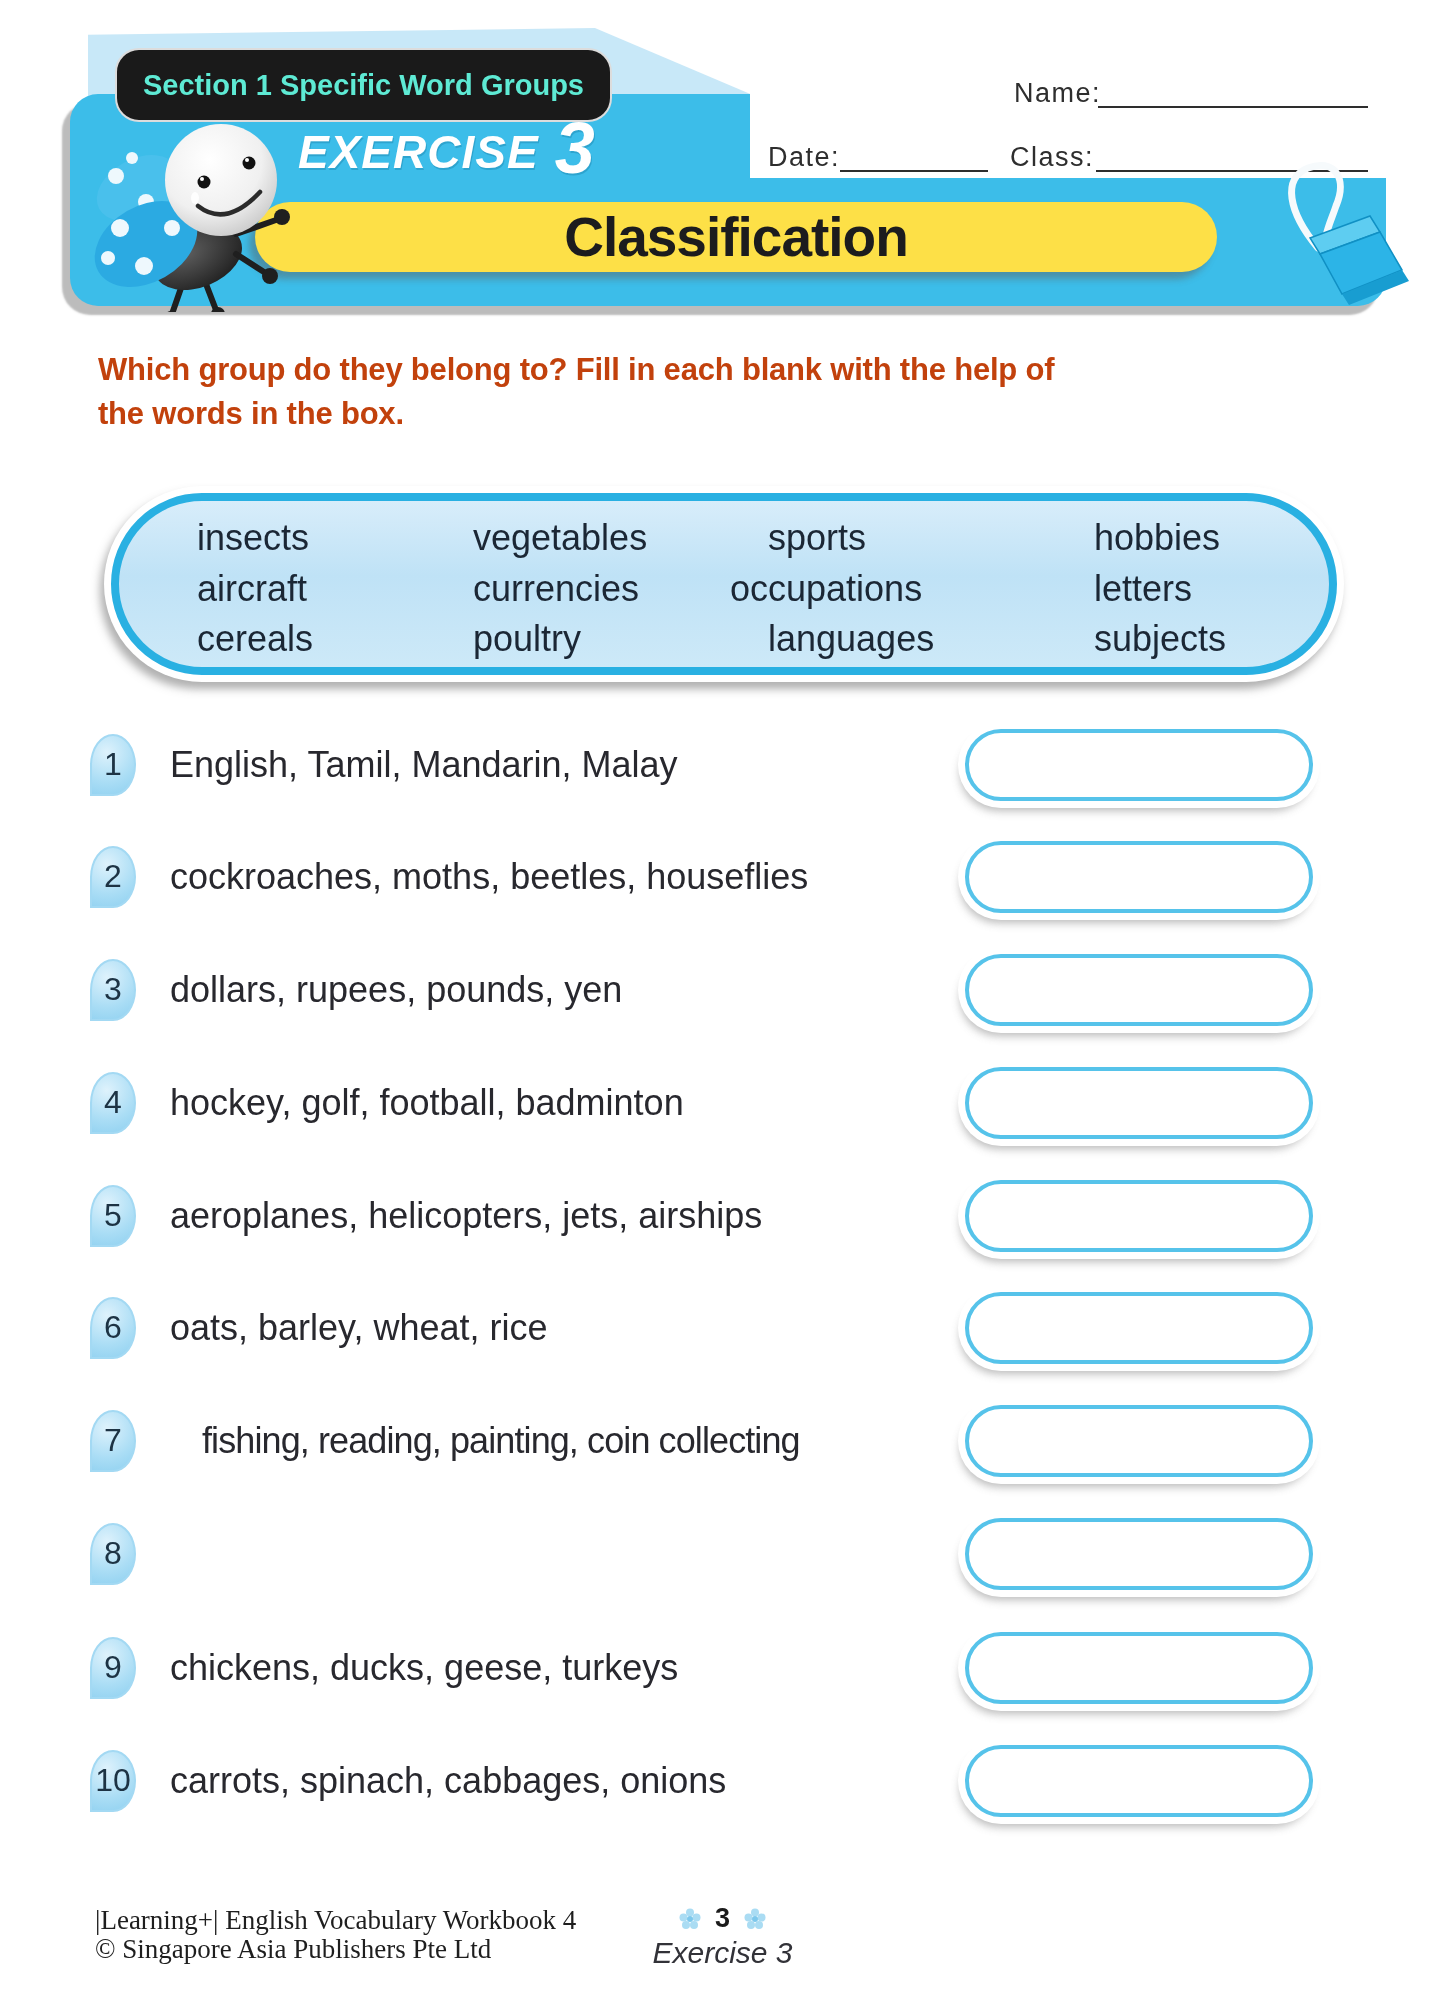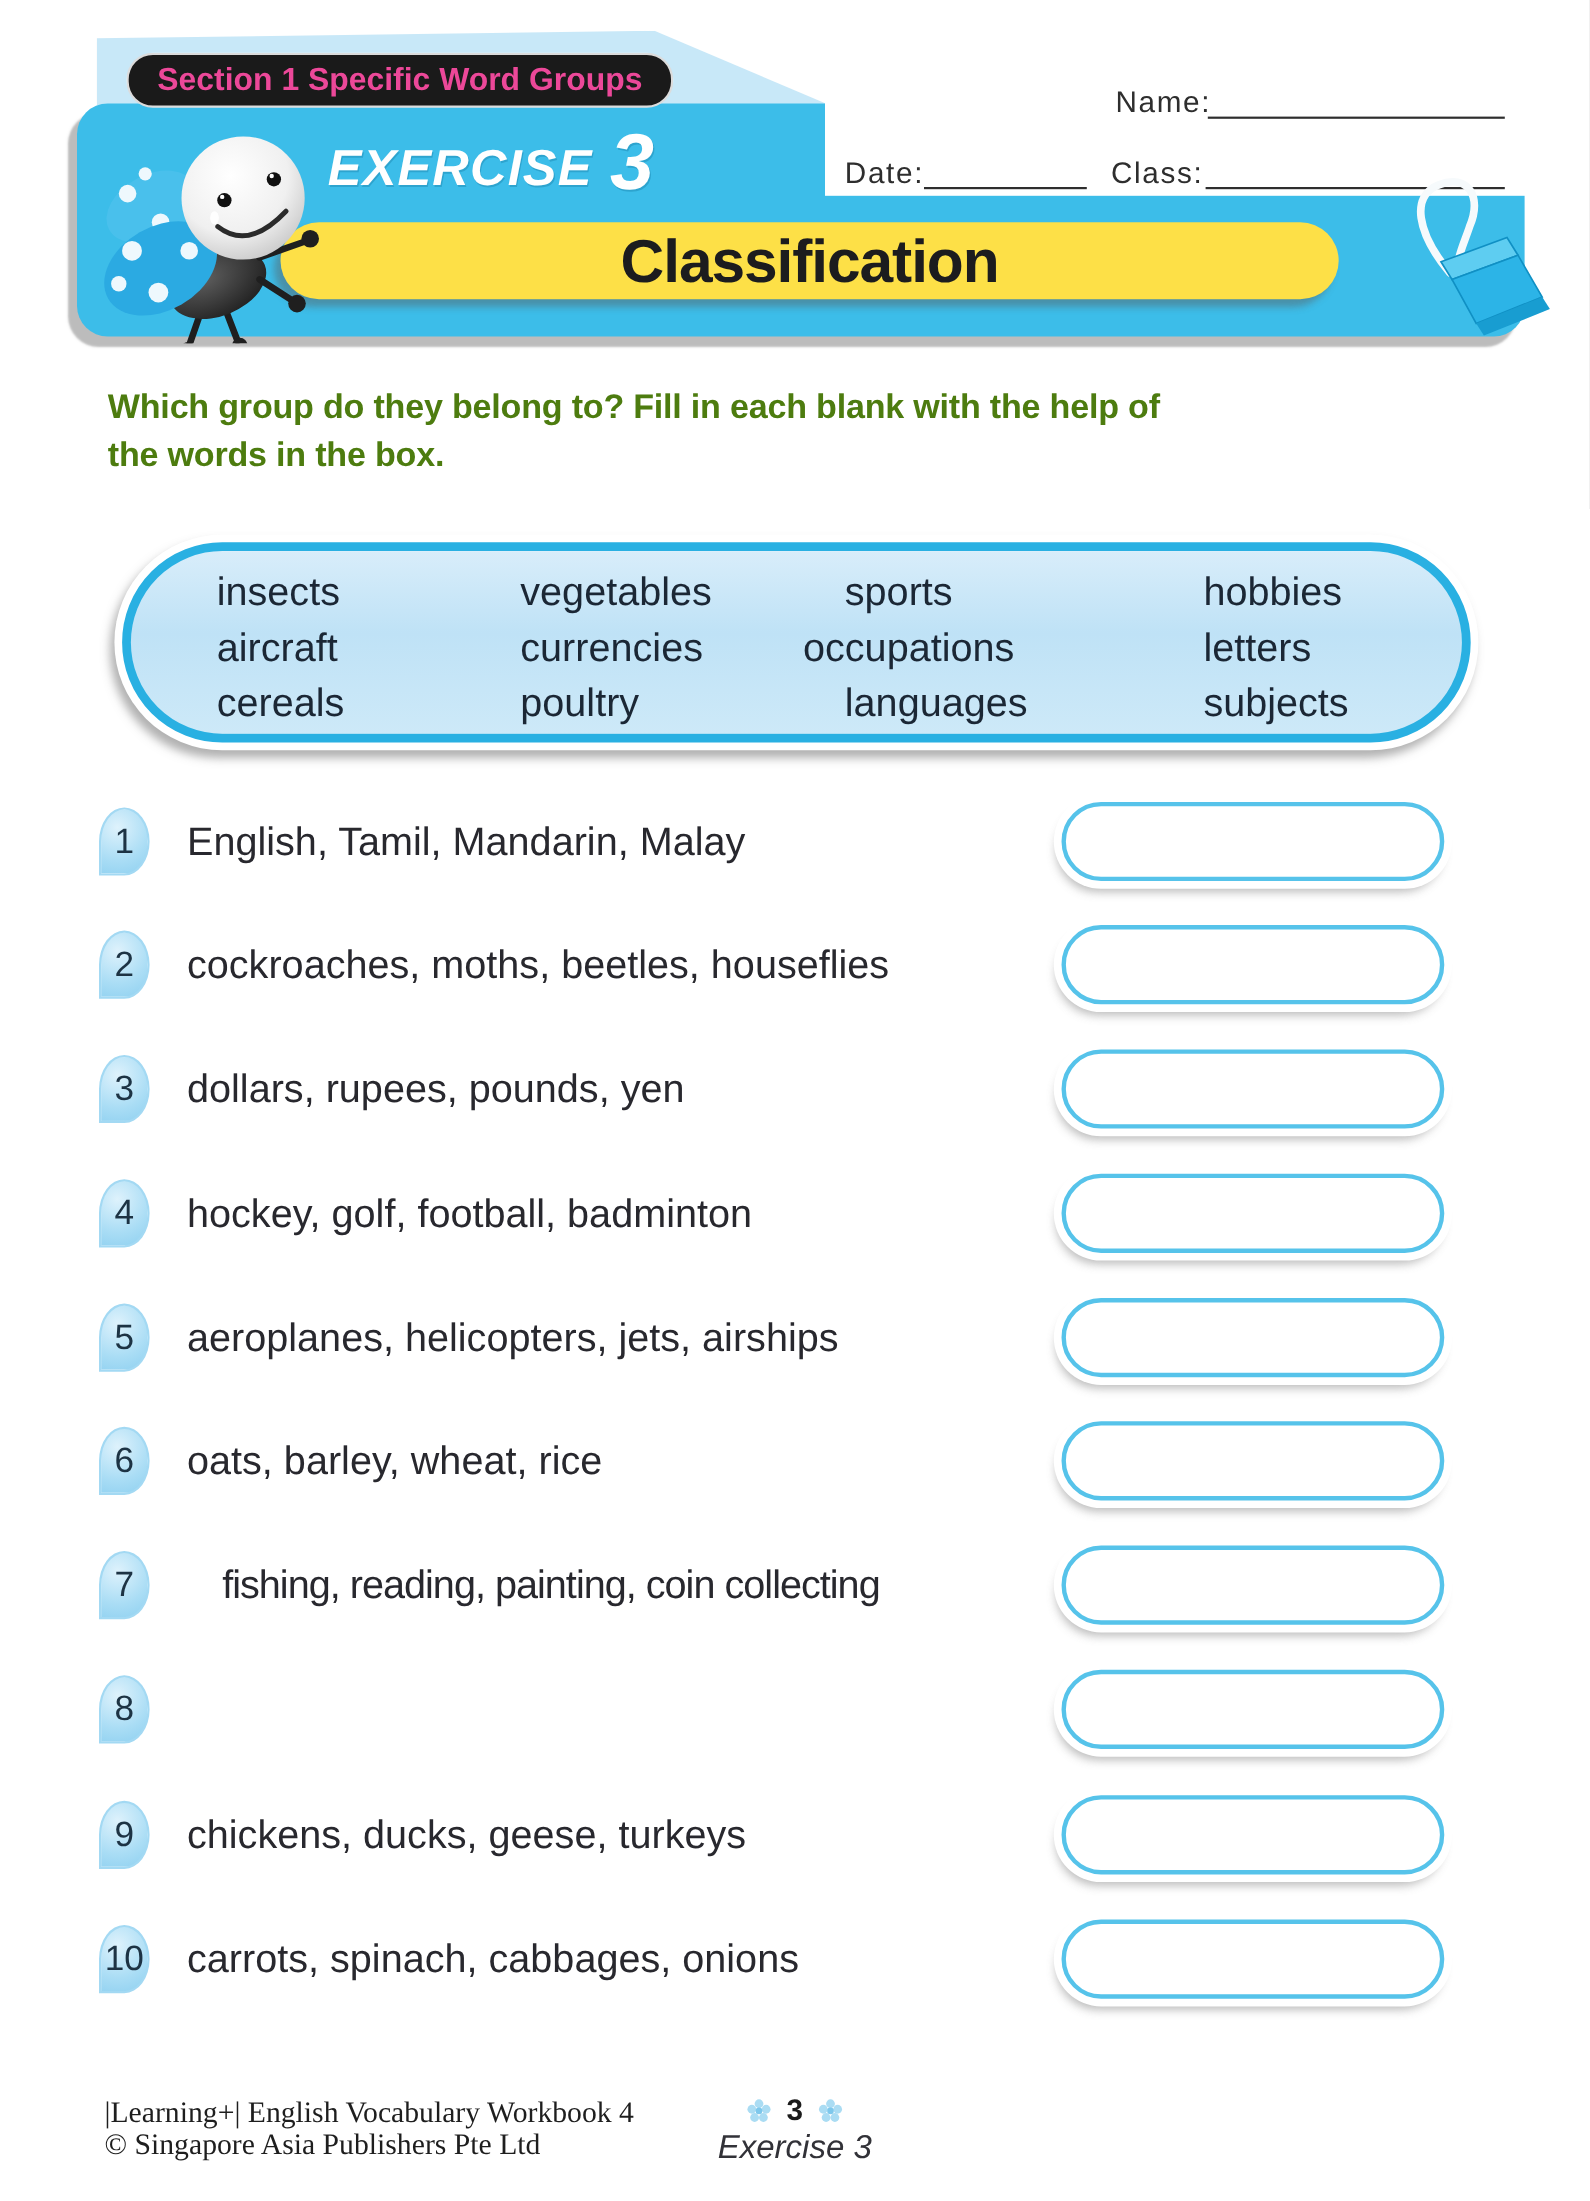--- a/index.html
+++ b/index.html
@@ -8,41 +8,41 @@
 
   
   .hdr-backsheet{position:absolute;left:88px;top:28px;width:667px;height:68px;z-index:1;
         background:#c8e8f8;clip-path:polygon(0% 10%,76% 0%,100% 100%,0% 100%);
         filter:drop-shadow(-6px 4px 3px rgba(150,150,150,.6));}
   .hdr-banner{position:absolute;left:70px;top:94px;width:1316px;height:212px;z-index:2;
         background:#3cbde9;border-radius:28px;
         box-shadow:-8px 9px 2px rgba(165,165,165,.75);}
   .hdr-notch{position:absolute;left:750px;top:90px;width:660px;height:88px;background:#ffffff;z-index:3;}
   .section-pill{position:absolute;left:115px;top:48px;height:46px;z-index:5;
-        background:#1a1a1a;border-radius:24px;color:#ec4899;
-        font-size:29px;font-weight:bold;line-height:46px;padding:0 26px;
+        background:#1a1a1a;border-radius:24px;color:#5eead4;
+        font-size:29px;font-weight:bold;line-height:46px;padding:12px 26px;
         border:2px solid rgba(255,255,255,.85);}
   .exercise{position:absolute;left:298px;top:112px;z-index:5;color:#ffffff;
         font-style:italic;font-weight:bold;display:flex;align-items:flex-end;
         text-shadow:1px 2px 0 rgba(0,90,130,.25);}
   .exercise .exword{font-size:46px;line-height:64px;letter-spacing:1px;}
   .exercise .exnum{font-size:72px;line-height:72px;margin-left:16px;}
   .title-bar{position:absolute;left:255px;top:202px;width:962px;height:70px;z-index:5;
         background:#fde047;border-radius:35px;text-align:center;
         box-shadow:-6px 7px 7px rgba(90,90,90,.45);}
   .title-bar span{font-size:55px;font-weight:bold;color:#1c1c1e;line-height:70px;letter-spacing:-1px;}
   .mascot{position:absolute;left:86px;top:116px;z-index:6;}
   .clip{position:absolute;left:1252px;top:152px;z-index:6;}
 
   .hdr-label{position:absolute;z-index:4;font-size:27px;color:#2e2e2e;letter-spacing:1.5px;}
   .hdr-line{position:absolute;z-index:4;border-top:2px solid #2e2e2e;height:0;}
 
   
   .instruction{position:absolute;left:98px;top:348px;width:1120px;z-index:1;
-        color:#4d7c0f;font-size:31px;font-weight:bold;line-height:44px;letter-spacing:-0.2px;}
+        color:#c2410c;font-size:31px;font-weight:bold;line-height:44px;letter-spacing:-0.2px;}
 
   
   .wordbox-outer{position:absolute;left:104px;top:486px;width:1240px;height:196px;
         background:#ffffff;border-radius:104px;
         box-shadow:-4px 7px 9px rgba(100,100,100,.5);}
   .wordbox-inner{position:absolute;left:7px;top:7px;right:7px;bottom:7px;
         border:8px solid #29b0e2;border-radius:95px;
         background:linear-gradient(180deg,#d8edfa 0%,#bfe2f6 45%,#cde9f8 100%);}
   .w{position:absolute;height:48px;line-height:48px;font-size:36px;color:#1b2735;white-space:nowrap;text-align:right;}
 

